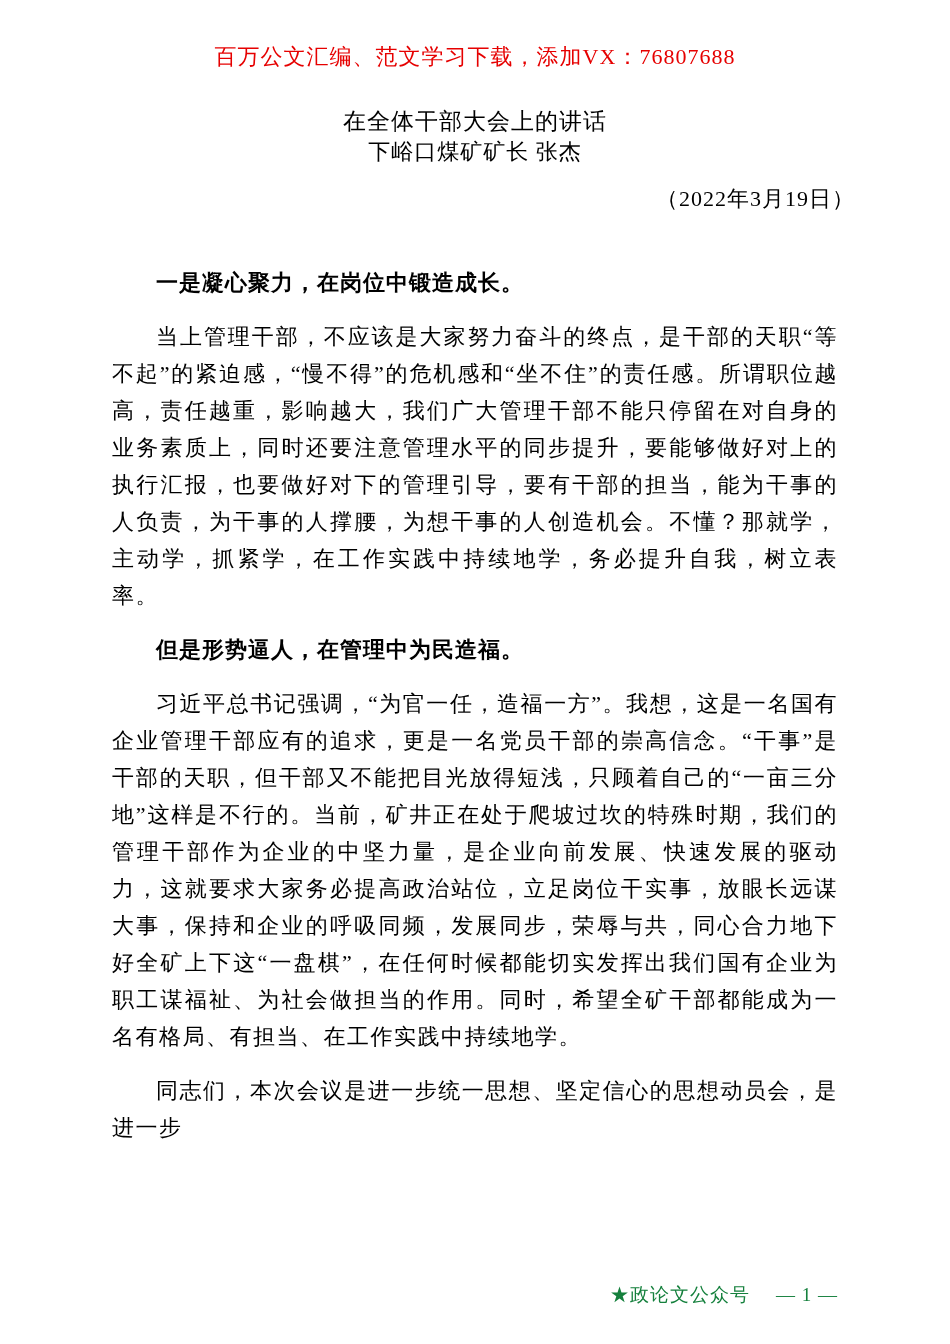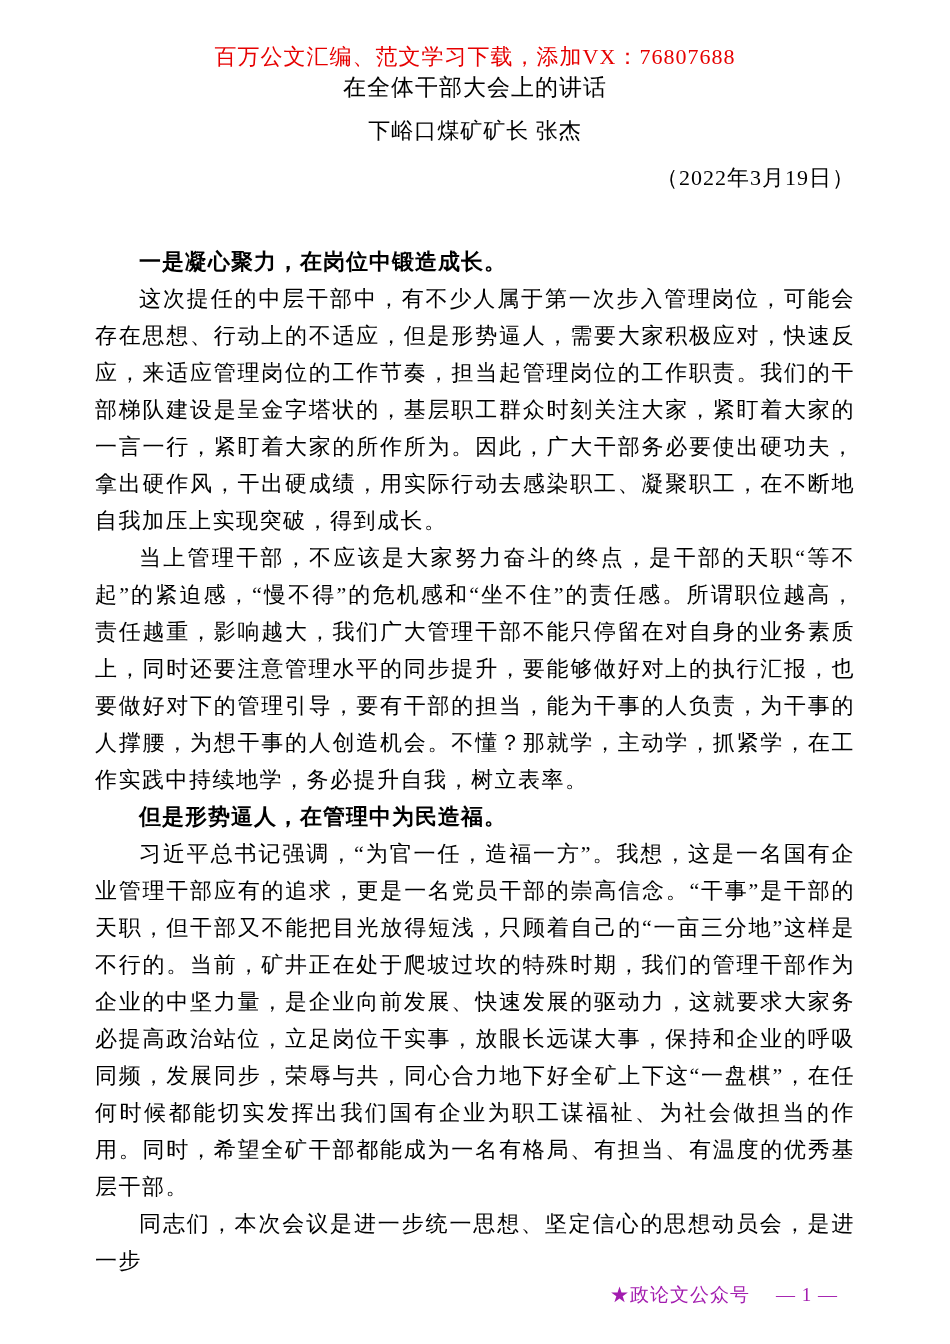--- a/index.html
+++ b/index.html
@@ -22,85 +22,85 @@
   .notice {
     text-align: center;
     color: #e60000;
     font-size: 22px;
     letter-spacing: 1px;
     font-weight: 400;
   }
   .doc-title {
     text-align: center;
     font-size: 23px;
+    margin-top: 34px;
     letter-spacing: 1px;
   }
   .doc-author {
     text-align: center;
     font-size: 22px;
-    margin-top: 13px;
+    margin-top: 0;
     letter-spacing: 1px;
   }
   .doc-date {
     text-align: right;
     font-size: 22px;
     margin-top: 17px;
     letter-spacing: 1px;
   }
   .doc-body {
     margin-top: 50px;
     font-size: 22px;
     line-height: 37px;
     text-align: justify;
     text-justify: inter-ideograph;
   }
   .doc-body p {
-    margin: 0;
+    margin: 17px;
     text-indent: 2em;
     letter-spacing: 1.5px;
   }
   .section-heading {
     font-weight: bold;
     font-family: "Liberation Sans", sans-serif;
     letter-spacing: 1px !important;
   }
   .page-footer {
     position: absolute;
     bottom: 36px;
     right: 112px;
     font-size: 19px;
     letter-spacing: 1px;
     display: flex;
     align-items: baseline;
     gap: 26px;
-    color: #a21caf;
+    color: #15803d;
   }
 </style>
 </head>
 <body>
 
 <div class="page">
 
   <div class="notice">百万公文汇编、范文学习下载，添加VX：76807688</div>
 
   <div class="doc-title">在全体干部大会上的讲话</div>
 
   <div class="doc-author">下峪口煤矿矿长 张杰</div>
 
   <div class="doc-date">（2022年3月19日）</div>
 
   <div class="doc-body">
 
     <p class="section-heading">一是凝心聚力，在岗位中锻造成长。</p>
-    <p class="section-text">这次提任的中层干部中，有不少人属于第一次步入管理岗位，可能会存在思想、行动上的不适应，但是形势逼人，需要大家积极应对，快速反应，来适应管理岗位的工作节奏，担当起管理岗位的工作职责。我们的干部梯队建设是呈金字塔状的，基层职工群众时刻关注大家，紧盯着大家的一言一行，紧盯着大家的所作所为。因此，广大干部务必要使出硬功夫，拿出硬作风，干出硬成绩，用实际行动去感染职工、凝聚职工，在不断地自我加压上实现突破，得到成长。</p>
 
     <p class="section-text">当上管理干部，不应该是大家努力奋斗的终点，是干部的天职“等不起”的紧迫感，“慢不得”的危机感和“坐不住”的责任感。所谓职位越高，责任越重，影响越大，我们广大管理干部不能只停留在对自身的业务素质上，同时还要注意管理水平的同步提升，要能够做好对上的执行汇报，也要做好对下的管理引导，要有干部的担当，能为干事的人负责，为干事的人撑腰，为想干事的人创造机会。不懂？那就学，主动学，抓紧学，在工作实践中持续地学，务必提升自我，树立表率。</p>
 
     <p class="section-heading">但是形势逼人，在管理中为民造福。</p>
-    <p class="section-text">习近平总书记强调，“为官一任，造福一方”。我想，这是一名国有企业管理干部应有的追求，更是一名党员干部的崇高信念。“干事”是干部的天职，但干部又不能把目光放得短浅，只顾着自己的“一亩三分地”这样是不行的。当前，矿井正在处于爬坡过坎的特殊时期，我们的管理干部作为企业的中坚力量，是企业向前发展、快速发展的驱动力，这就要求大家务必提高政治站位，立足岗位干实事，放眼长远谋大事，保持和企业的呼吸同频，发展同步，荣辱与共，同心合力地下好全矿上下这“一盘棋”，在任何时候都能切实发挥出我们国有企业为职工谋福祉、为社会做担当的作用。同时，希望全矿干部都能成为一名有格局、有担当、有温度的优秀基层干部。</p>
+    <p class="section-text">习近平总书记强调，“为官一任，造福一方”。我想，这是一名国有企业管理干部应有的追求，更是一名党员干部的崇高信念。“干事”是干部的天职，但干部又不能把目光放得短浅，只顾着自己的“一亩三分地”这样是不行的。当前，矿井正在处于爬坡过坎的特殊时期，我们的管理干部作为企业的中坚力量，是企业向前发展、快速发展的驱动力，这就要求大家务必提高政治站位，立足岗位干实事，放眼长远谋大事，保持和企业的呼吸同频，发展同步，荣辱与共，同心合力地下好全矿上下这“一盘棋”，在任何时候都能切实发挥出我们国有企业为职工谋福祉、为社会做担当的作用。同时，希望全矿干部都能成为一名有格局、有担当、在工作实践中持续地学。</p>
 
     <p class="section-text">同志们，本次会议是进一步统一思想、坚定信心的思想动员会，是进一步</p>
 
   </div>
 
   <div class="page-footer">
     <span>★政论文公众号</span>
     <span>—  1  —</span>
   </div>
 

